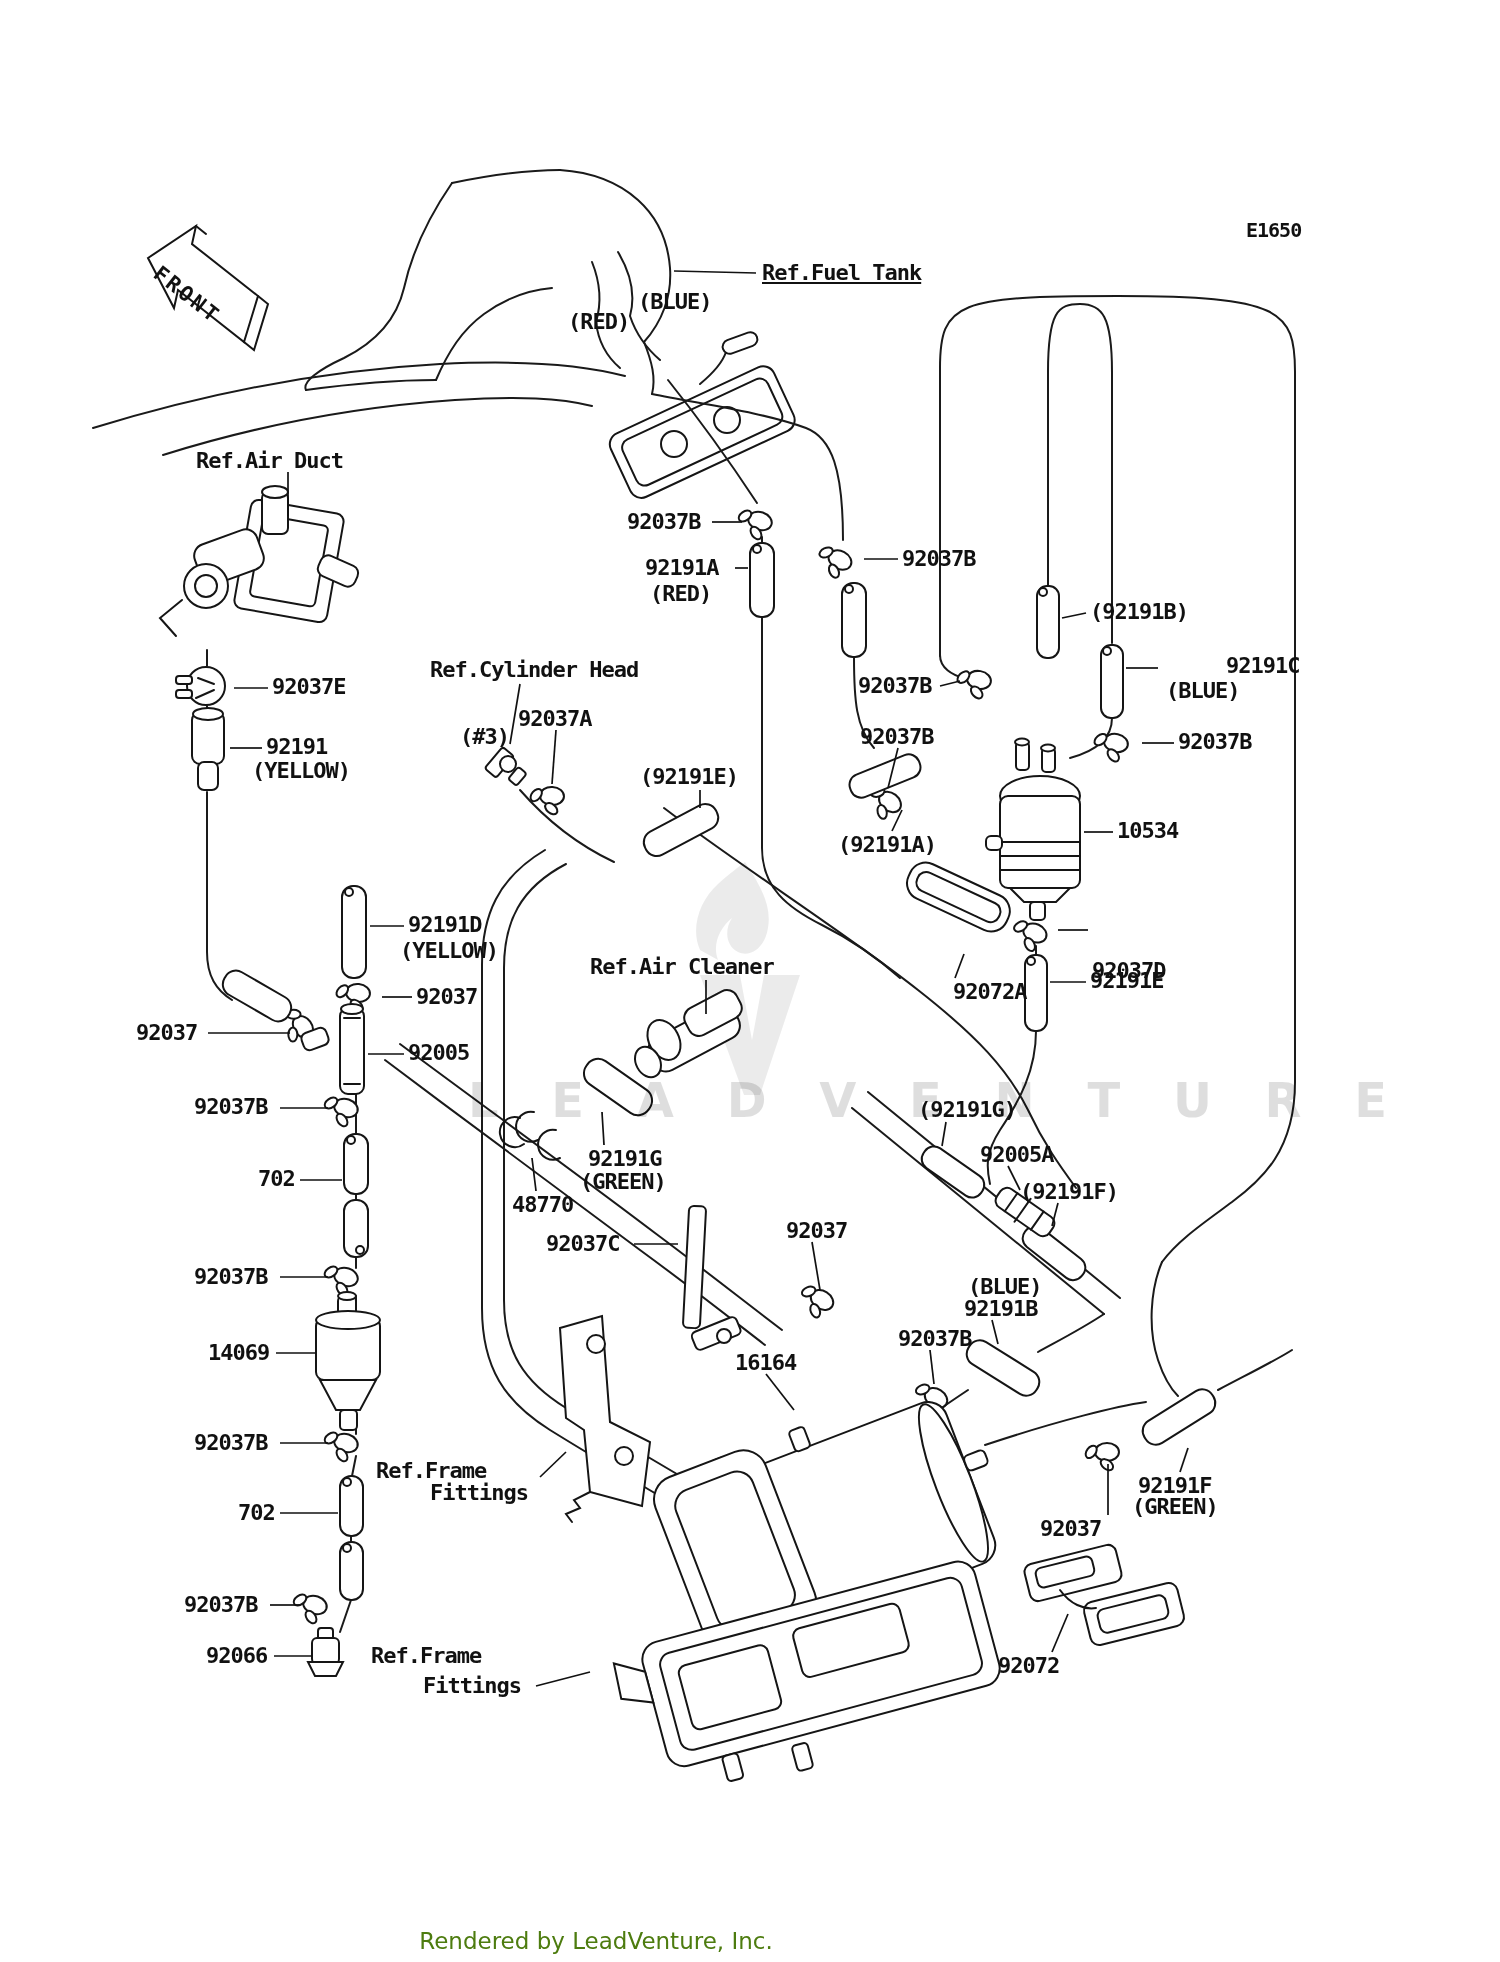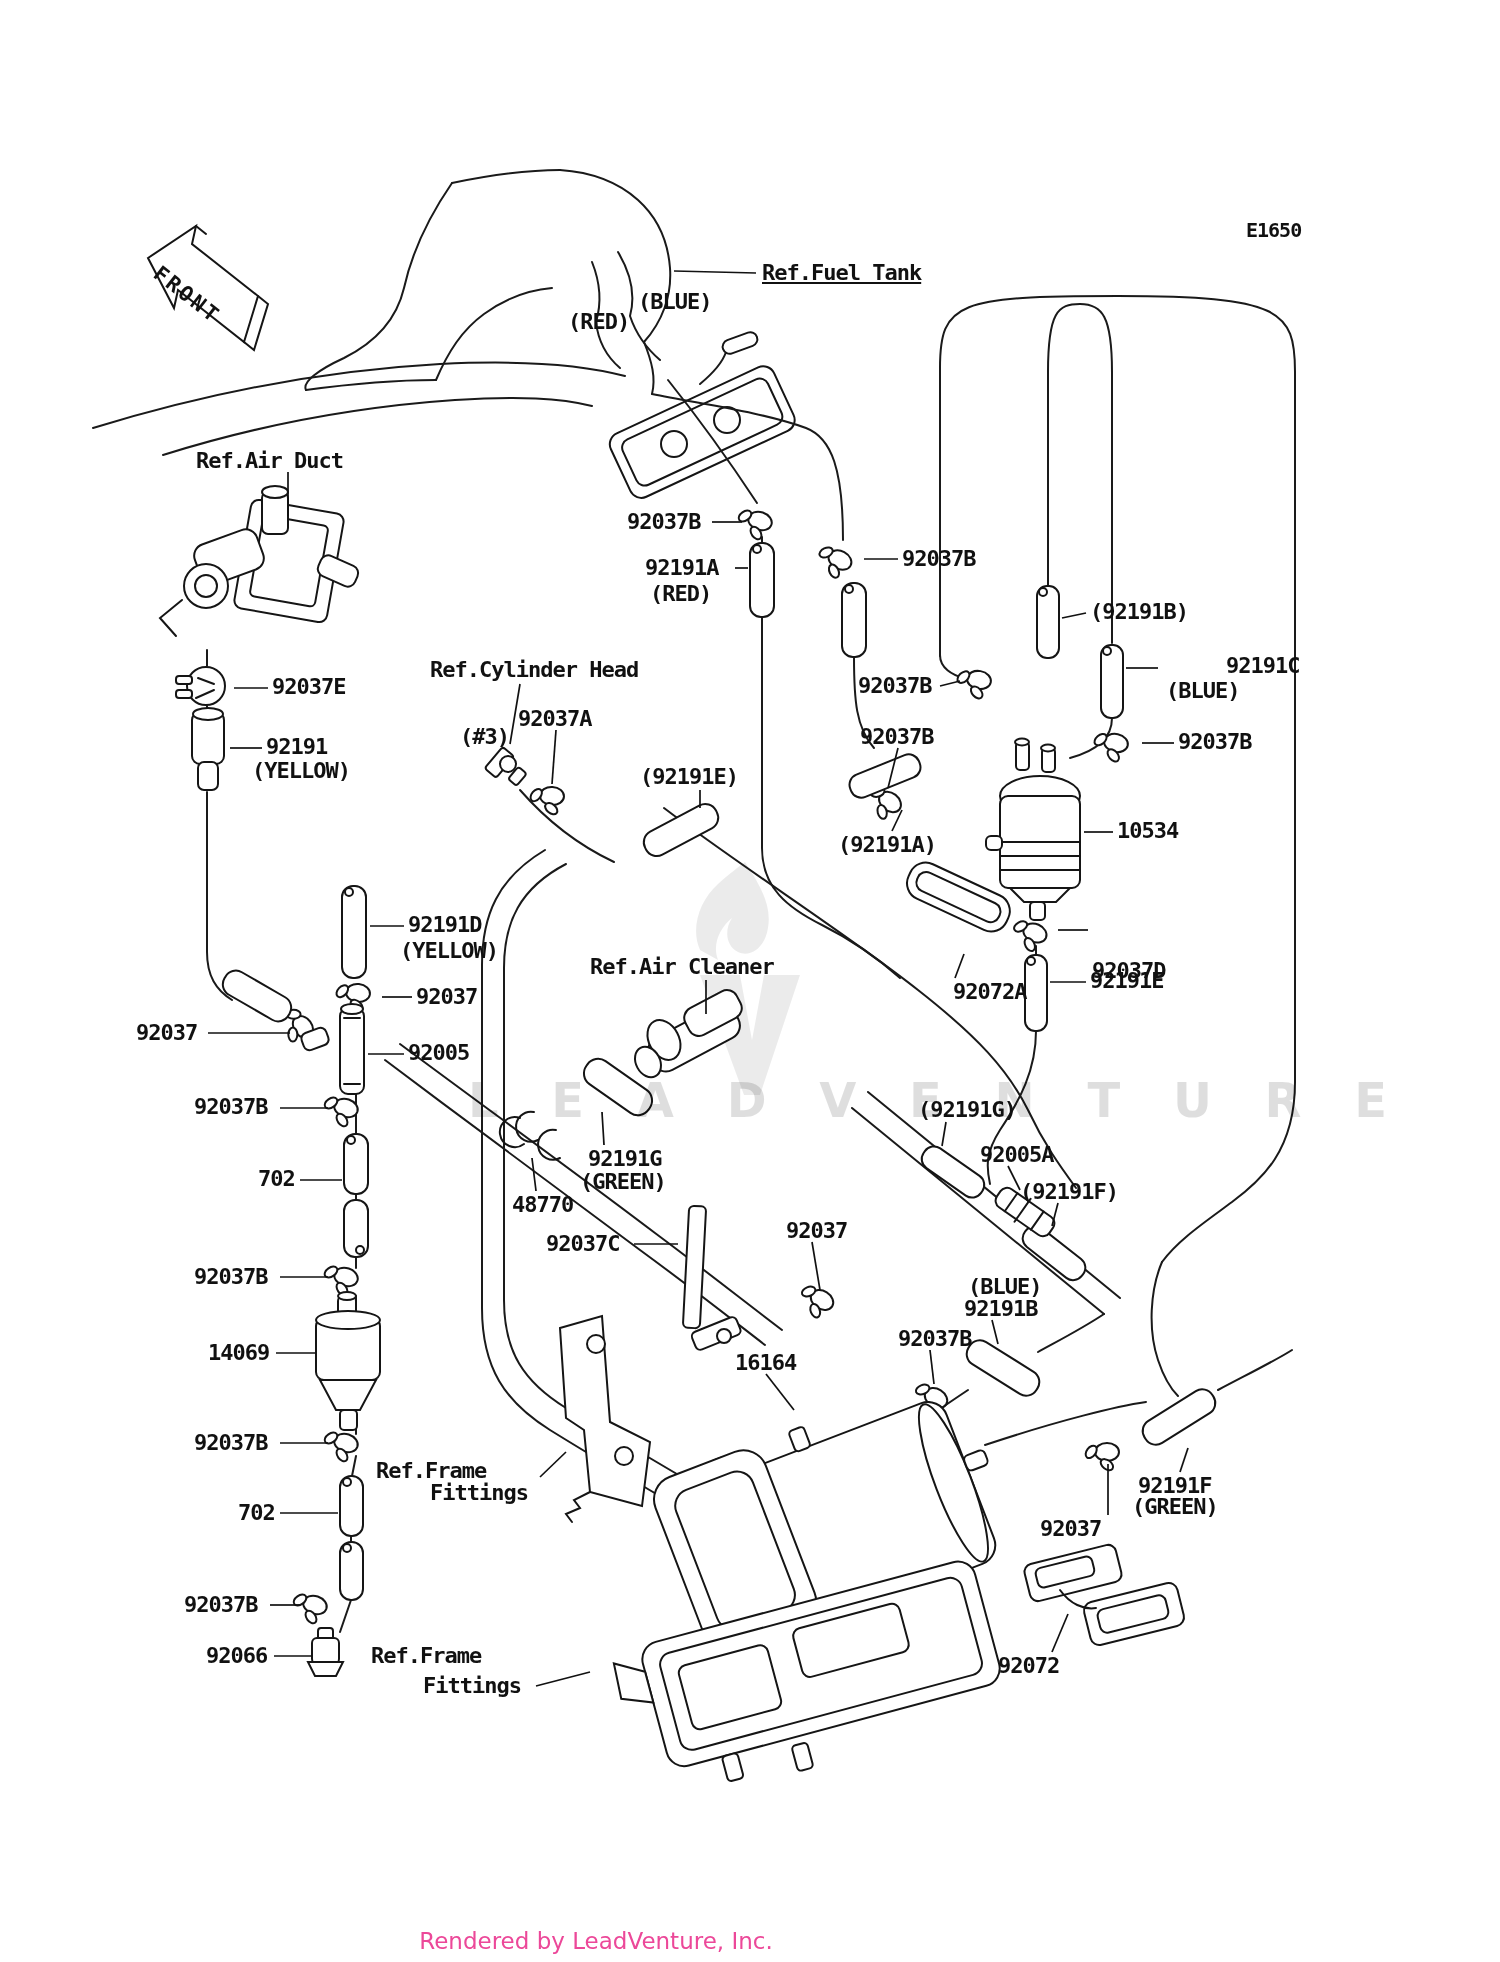--- a/index.html
+++ b/index.html
@@ -5,21 +5,21 @@
   html,body{margin:0;padding:0;background:#fff;}
   #canvas{position:relative;width:1500px;height:1962px;background:#fff;overflow:hidden;
           font-family:"DejaVu Sans Mono",monospace;}
   #art{position:absolute;left:0;top:0;}
   .lbl{position:absolute;font-family:"DejaVu Sans Mono",monospace;font-weight:bold;
        font-size:22px;color:#111;letter-spacing:-1px;white-space:pre;line-height:1.05;}
   #watermark{position:absolute;left:468px;top:1072px;font-family:"DejaVu Sans",sans-serif;
        font-weight:bold;font-size:48px;letter-spacing:18px;color:rgba(0,0,0,0.13);
        white-space:pre;text-align:center;}
   #footer{position:absolute;left:0;top:1928px;width:1192px;text-align:center;
-       font-family:"DejaVu Sans",sans-serif;font-size:23px;color:#ec4899;}
+       font-family:"DejaVu Sans",sans-serif;font-size:23px;color:#4d7c0f;}
   svg .ln{stroke:#151515;stroke-width:2;fill:none;stroke-linecap:round;}
   svg .hs{stroke:#1a1a1a;stroke-width:2;fill:none;stroke-linecap:round;}
   svg .pt{stroke:#151515;stroke-width:2;fill:#fff;}
   svg .ld{stroke:#111;stroke-width:1.7;}
   svg .wm{fill:rgba(0,0,0,0.08);stroke:none;}
 </style>
 </head>
 <body>
 
 <div id="canvas">

